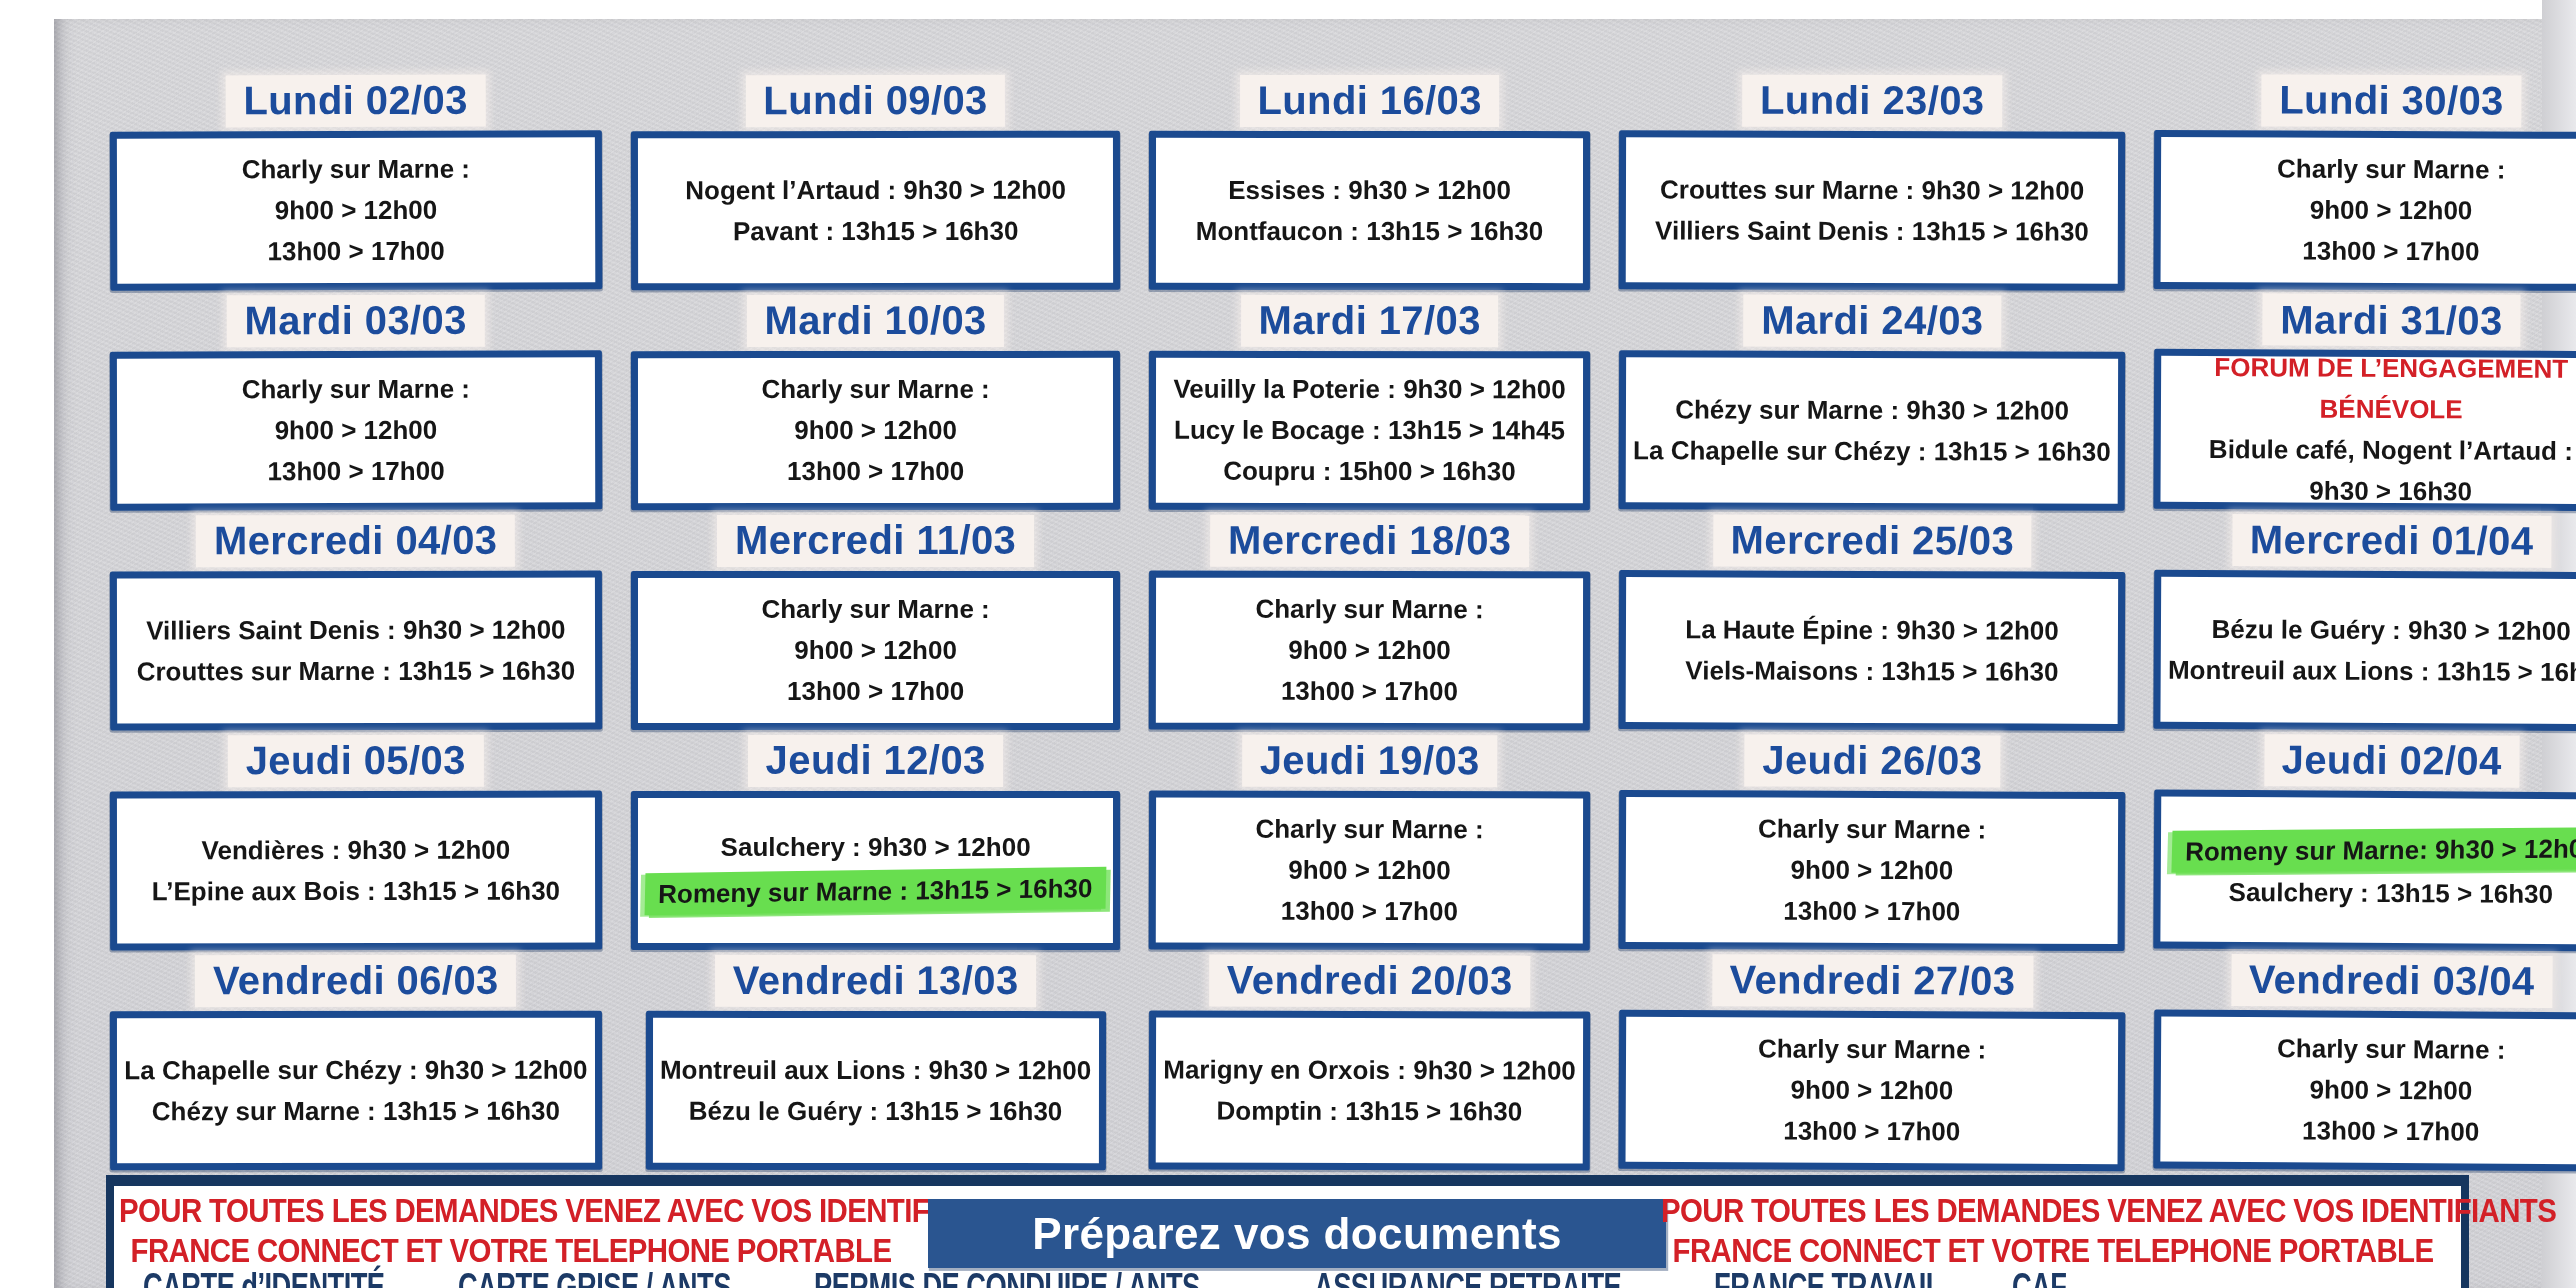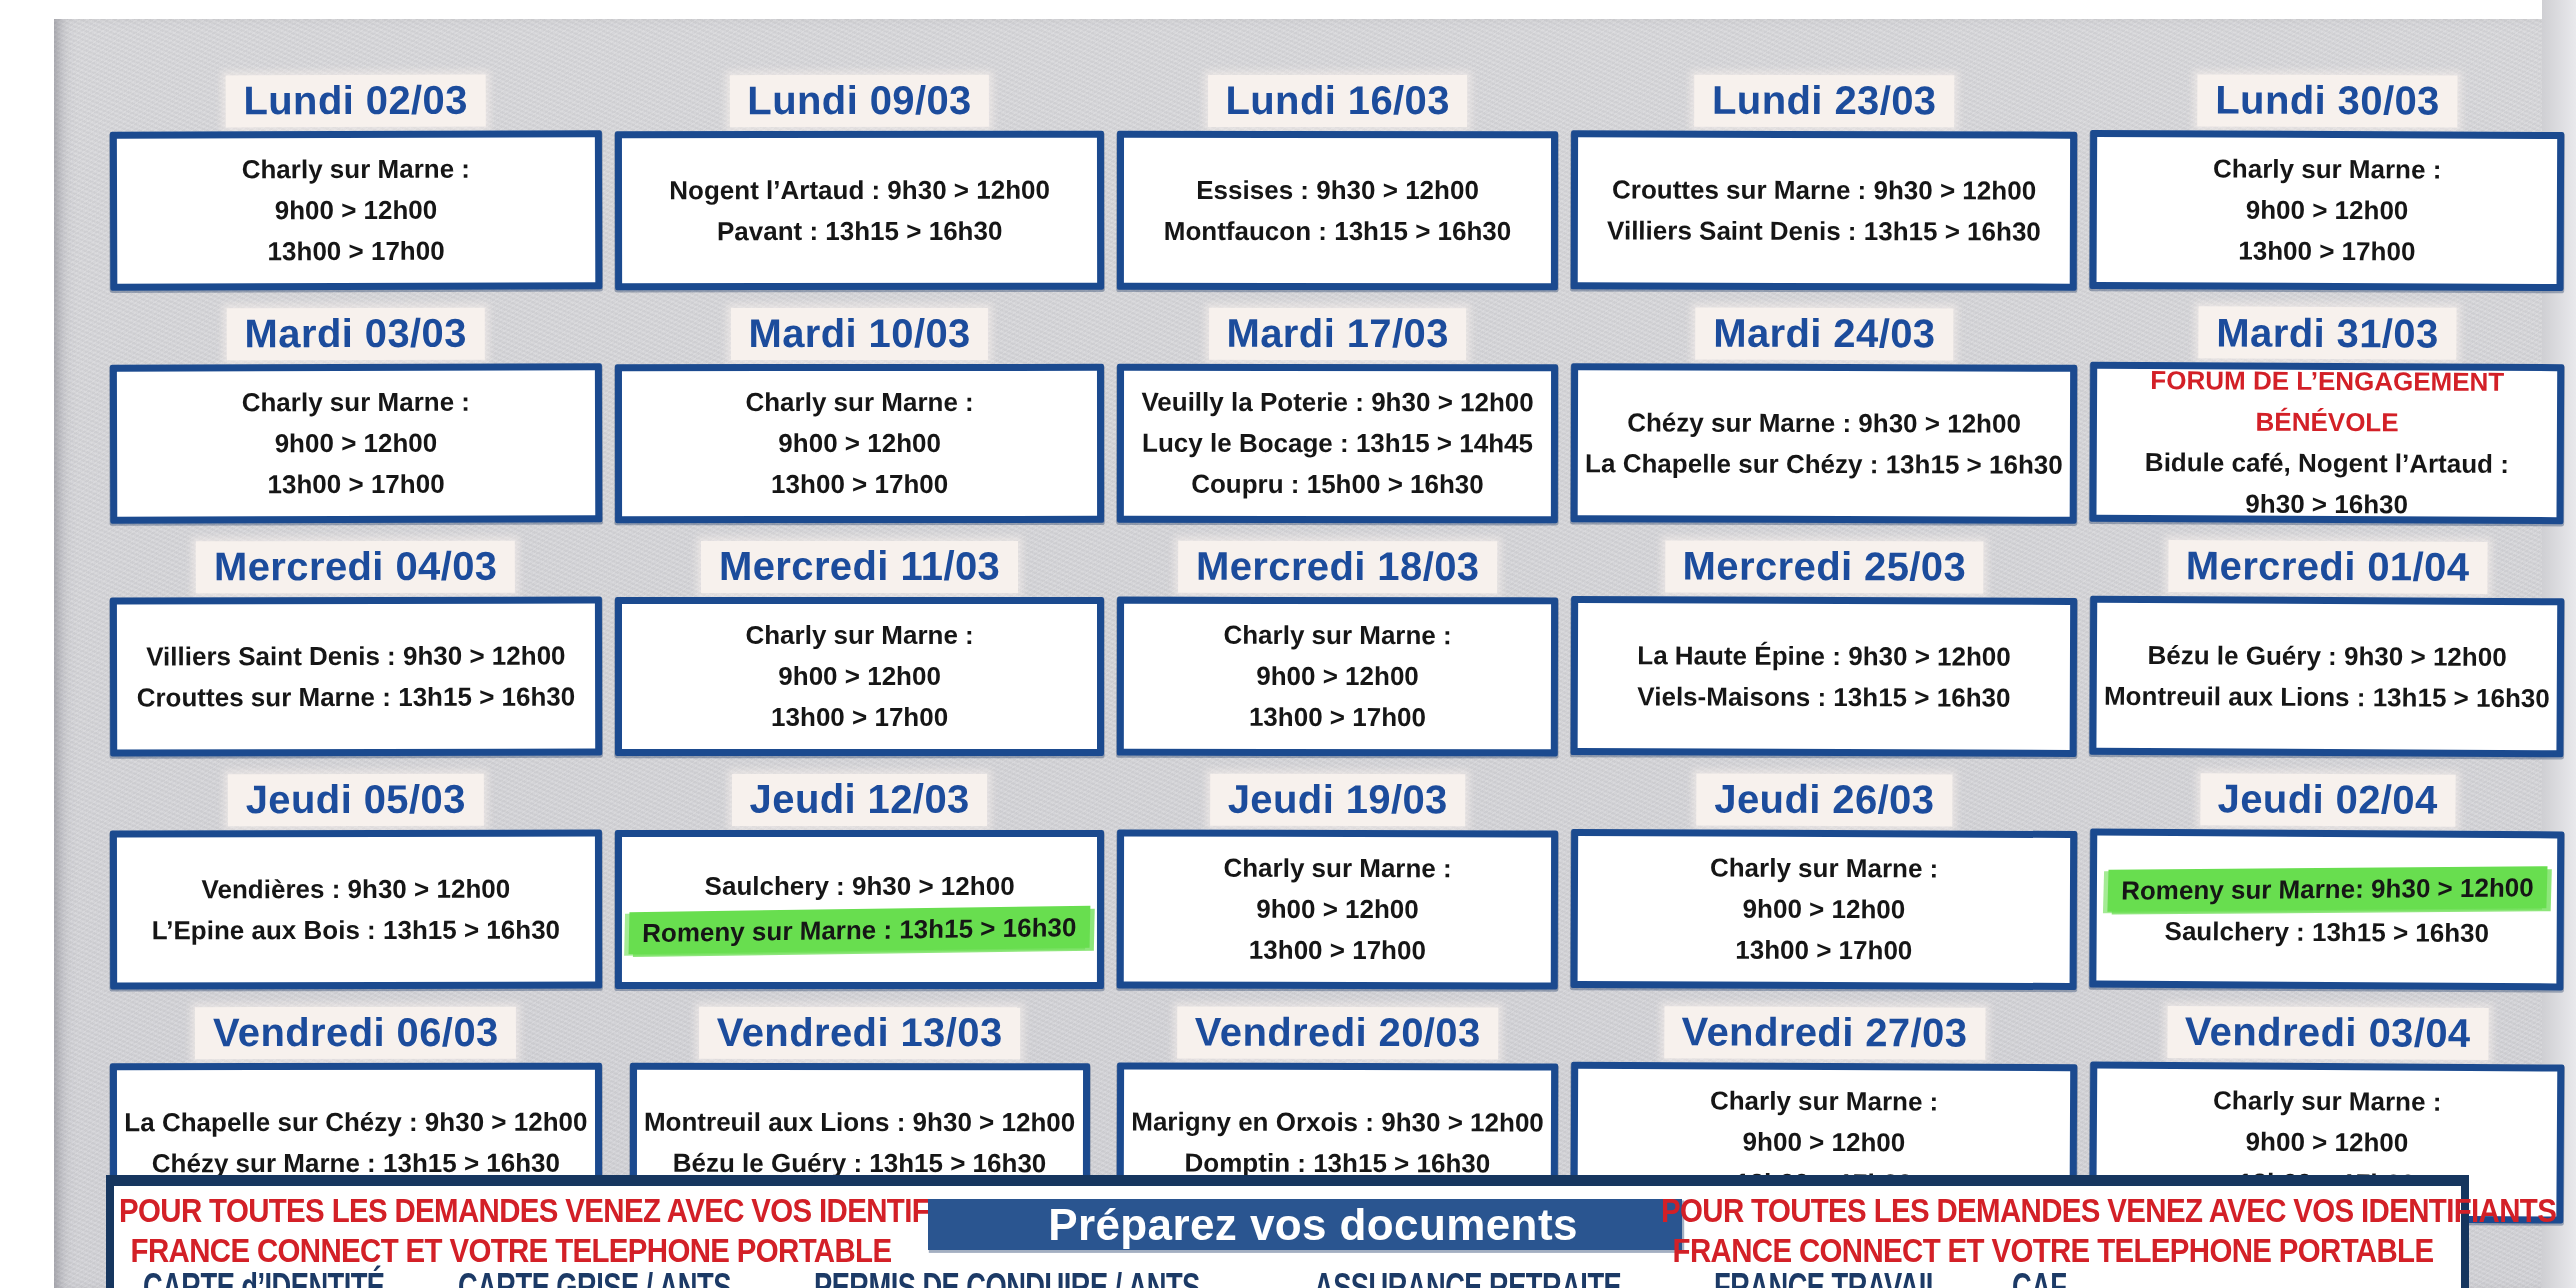--- a/index.html
+++ b/index.html
@@ -18,21 +18,21 @@
     box-shadow: inset 13.2px 0 16px -10.3px rgba(90,90,100,0.55);
   }
   .right-edge{
     position:absolute;right:0;top:0;width:34px;height:1288px;
     background:linear-gradient(90deg,#cfcfd3,#e9e9ec);
   }
   
   .grid{
     position:absolute;left:110px;top:70px;width:2359px;
     display:grid;grid-template-columns:repeat(5,1fr);
-    column-gap:29px;row-gap:0;gap:13px;
+    column-gap:29px;row-gap:0;
   }
   .cell{height:220px;display:flex;flex-direction:column;align-items:stretch;}
   .day-header{height:62px;display:flex;align-items:center;justify-content:center;}
   .day-header .patch{
     background:#f7f1ed;color:#1c4c9c;font-weight:800;font-size:40px;
     letter-spacing:0.4px;padding:3.7px 17.6px;white-space:nowrap;
     box-shadow:0 0 7.3px 4.4px rgba(247,241,237,0.55);
   }
   .day-box{
     height:137px;background:#ffffff;border:7.3px solid #1b4a8f;border-radius:2.2px;
@@ -57,24 +57,23 @@
     overflow:visible;
   }
   .notice{
     position:absolute;top:5.9px;text-align:center;color:#d32027;font-weight:800;
     font-size:32px;line-height:1.22;letter-spacing:-0.7px;white-space:nowrap;
     transform:scale(0.92,1.05);
   }
   .notice-left{left:-29px;width:852px;}
   .notice-right{left:1513px;width:852px;}
   .banner{
-    position:absolute;left:814px;top:13.2px;width:738px;height:51px;
+    position:absolute;left:814px;top:13.2px;width:738px;height:69px;
     background:#2a5590;display:flex;align-items:center;justify-content:center;
     box-shadow:1.5px 2.2px 0 0.7px rgba(25,55,100,0.4);
-    padding-left:16px;
   }
   .banner span{color:#ffffff;font-weight:800;font-size:44px;letter-spacing:0.4px;white-space:nowrap;}
   .docs{
     position:absolute;left:29px;top:79px;width:1939px;
     display:flex;justify-content:space-between;align-items:flex-start;
   }
   .doc-label{
     color:#1c3a66;font-weight:800;font-size:35px;letter-spacing:-0.7px;
     transform:scale(0.78,1.1);transform-origin:left top;white-space:nowrap;
   }

